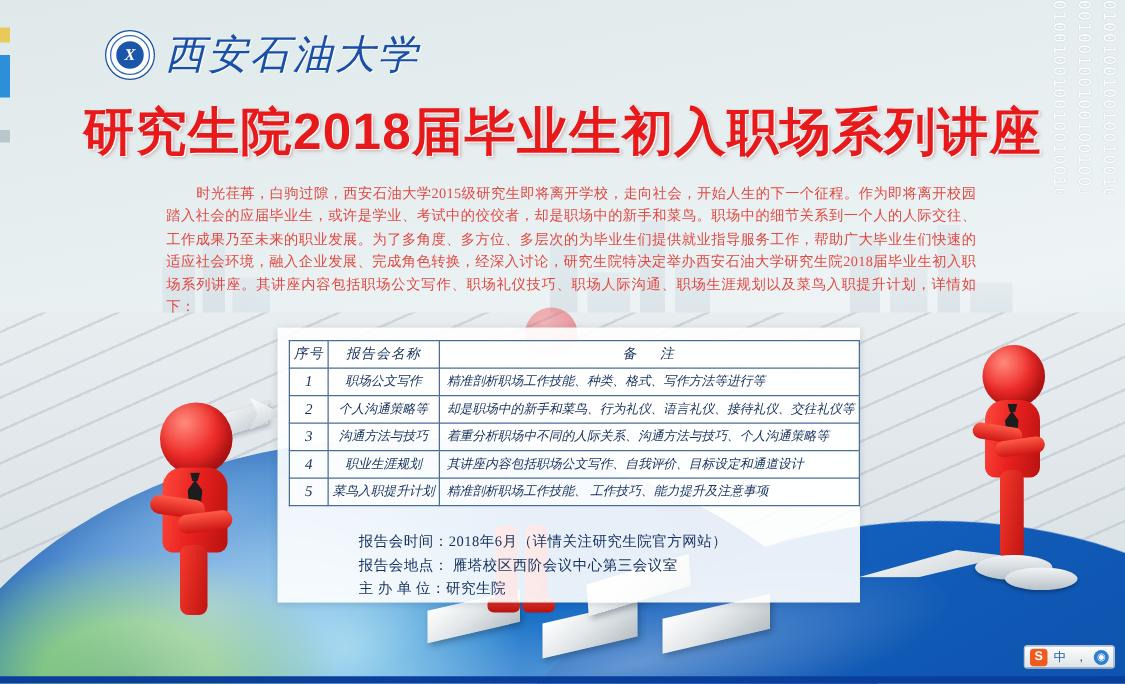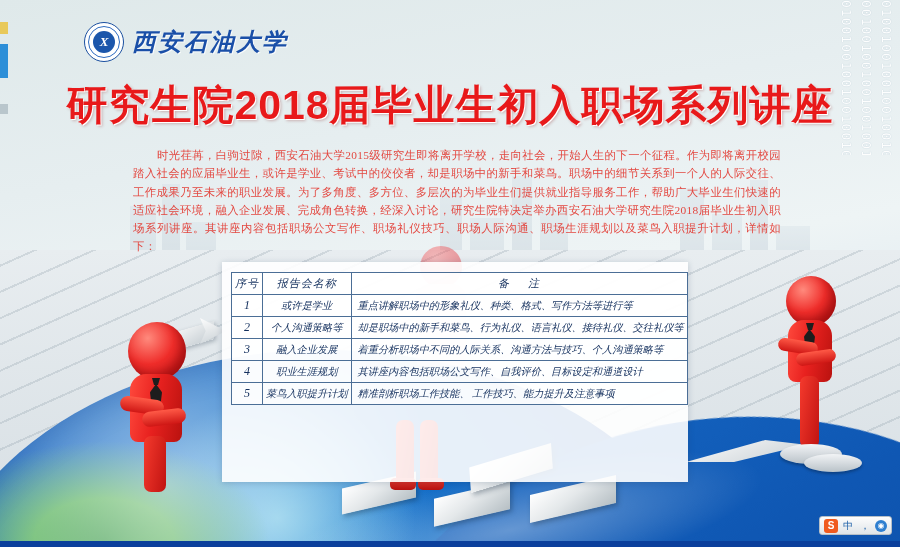--- a/index.html
+++ b/index.html
@@ -54,21 +54,21 @@
   .chip.c{top:104px;height:10px;background:#b9c6cc;}
 
   
   .logo-wrap{position:absolute;left:84px;top:22px;display:flex;align-items:center;gap:8px;}
   .emblem{width:38px;height:38px;border-radius:50%;background:#fff;
     border:1.6px solid #1a4fa0;display:flex;align-items:center;justify-content:center;position:relative;}
   .emblem:after{content:"";position:absolute;inset:3px;border-radius:50%;border:1px solid #2f6cc0;}
   .emblem span{position:relative;z-index:2;width:22px;height:22px;border-radius:50%;
     background:#1b56ab;color:#fff;font-size:13px;font-weight:bold;font-style:italic;
     display:flex;align-items:center;justify-content:center;}
-  .univ-name{font-size:24px;color:#1a4fa8;font-weight:bold;font-style:italic;
+  .univ-name{font-size:32px;color:#1a4fa8;font-weight:normal;font-style:italic;
     letter-spacing:2px;text-shadow:1px 1px 0 rgba(255,255,255,.8);white-space:nowrap;}
 
   .title{position:absolute;left:0;right:0;top:78px;text-align:center;
     font-size:41px;font-weight:bold;color:#e8191a;letter-spacing:1px;
     font-family:"Liberation Sans","DejaVu Sans",sans-serif;
     text-shadow:1px 1px 0 #fff, 2px 2px 3px rgba(120,0,0,.25);white-space:nowrap;}
 
   
   .para{position:absolute;left:133px;top:146px;width:648px;
     font-size:11.4px;line-height:18.3px;color:#e33b33;text-align:justify;
@@ -259,46 +259,51 @@
     <thead>
       <tr>
         <th class="c-no">序号</th>
         <th class="c-name">报告会名称</th>
         <th class="c-note">备　注</th>
       </tr>
     </thead>
     <tbody>
       <tr>
         <td class="c-no">1</td>
-        <td class="c-name">或许是学业</td>
-        <td class="c-note">重点讲解职场中的形象礼仪、种类、格式、写作方法等进行等</td>
+        <td class="c-name">职场公文写作</td>
+        <td class="c-note">精准剖析职场工作技能、种类、格式、写作方法等进行等</td>
       </tr>
       <tr>
         <td class="c-no">2</td>
         <td class="c-name">个人沟通策略等</td>
         <td class="c-note">却是职场中的新手和菜鸟、行为礼仪、语言礼仪、接待礼仪、交往礼仪等</td>
       </tr>
       <tr>
         <td class="c-no">3</td>
-        <td class="c-name">融入企业发展</td>
+        <td class="c-name">沟通方法与技巧</td>
         <td class="c-note">着重分析职场中不同的人际关系、沟通方法与技巧、个人沟通策略等</td>
       </tr>
       <tr>
         <td class="c-no">4</td>
         <td class="c-name">职业生涯规划</td>
         <td class="c-note">其讲座内容包括职场公文写作、自我评价、目标设定和通道设计</td>
       </tr>
       <tr>
         <td class="c-no">5</td>
         <td class="c-name">菜鸟入职提升计划</td>
         <td class="c-note">精准剖析职场工作技能、 工作技巧、能力提升及注意事项</td>
       </tr>
     </tbody>
   </table>
 
+  <div class="footer">
+    <div>报告会时间：2018年6月（详情关注研究生院官方网站）</div>
+    <div>报告会地点： 雁塔校区西阶会议中心第三会议室</div>
+    <div>主 办 单 位：研究生院</div>
+  </div>
 
   <div class="ime">
     <span class="s">S</span>
     <span class="g">中</span>
     <span class="g">，</span>
     <span class="dot">◉</span>
   </div>
 
   <div class="taskbar"></div>
 </div>

